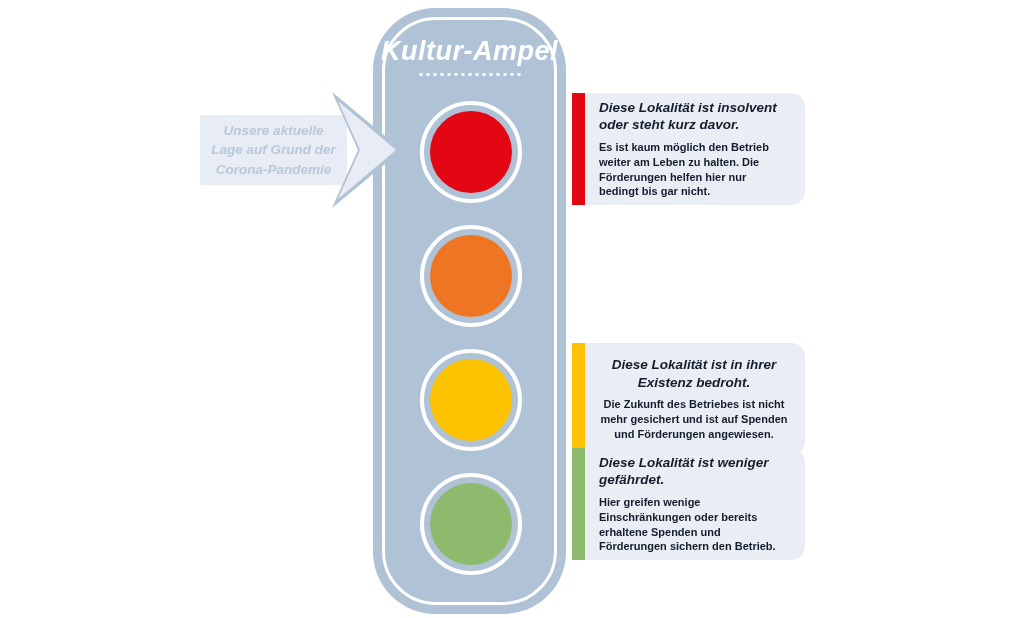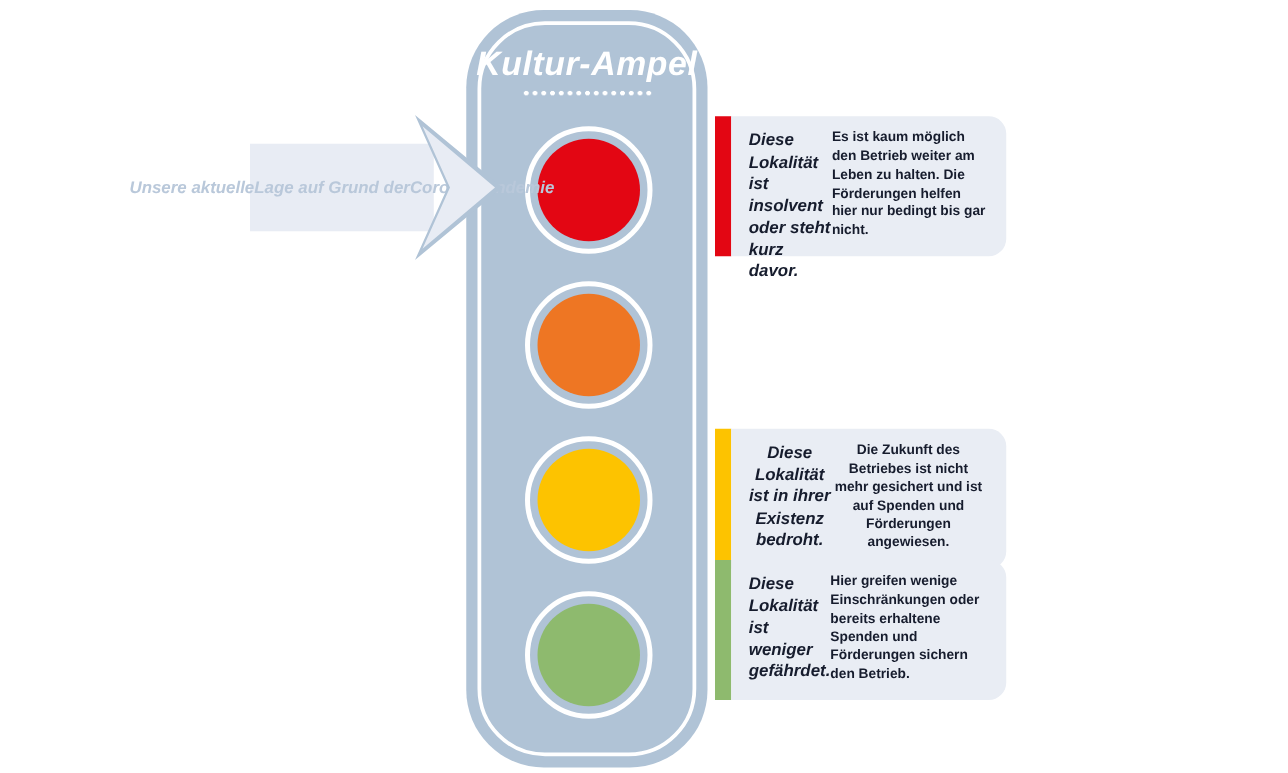--- a/index.html
+++ b/index.html
@@ -6,21 +6,21 @@
   html,body { background:#ffffff; }
   body { font-family:"Liberation Sans", sans-serif; }
   .stage {
     position:relative; width:1030px; height:618px; background:#ffffff;
     overflow:hidden; margin:0 auto;
   }
 
   
   .arrow-label {
     position:absolute; left:200px; top:115px; width:147px; height:70px;
-    background:#e8ecf4; display:flex; 
+    background:#e8ecf4; display:flex; flex-direction:column;
     align-items:center; justify-content:center; z-index:3;
   }
   .arrow-label span {
     color:#b9c8da; font-weight:bold; font-style:italic; font-size:13.5px;
     line-height:1.45; white-space:nowrap;
   }
   .arrow-head {
     position:absolute; left:330px; top:92px; width:80px; height:120px; z-index:3;
   }
 
@@ -55,21 +55,21 @@
   
   .status-box {
     position:absolute; left:572px; width:233px; height:112px;
     display:flex; align-items:stretch;
   }
   .box-1 { top:93px; } .box-2 { top:218px; } .box-3 { top:343px;text-align:center; } .box-4 { top:448px;border-radius:27px; }
   .status-bar { width:13px; flex:0 0 13px; }
   .status-content {
     flex:1; background:#e9edf4; border-radius:0 14px 14px 0;
     padding:10px 16px 10px 14px;
-    display:flex; flex-direction:row; justify-content:center;
+    display:flex; flex-direction:column; justify-content:center;
   }
   .status-title {
     color:#161c2d; font-weight:bold; font-style:italic; font-size:13.5px;
     line-height:1.3; margin-bottom:6px;
   }
   .status-body {
     color:#161c2d; font-weight:700; font-size:11px; line-height:1.35;
   }
 </style>
 </head>

